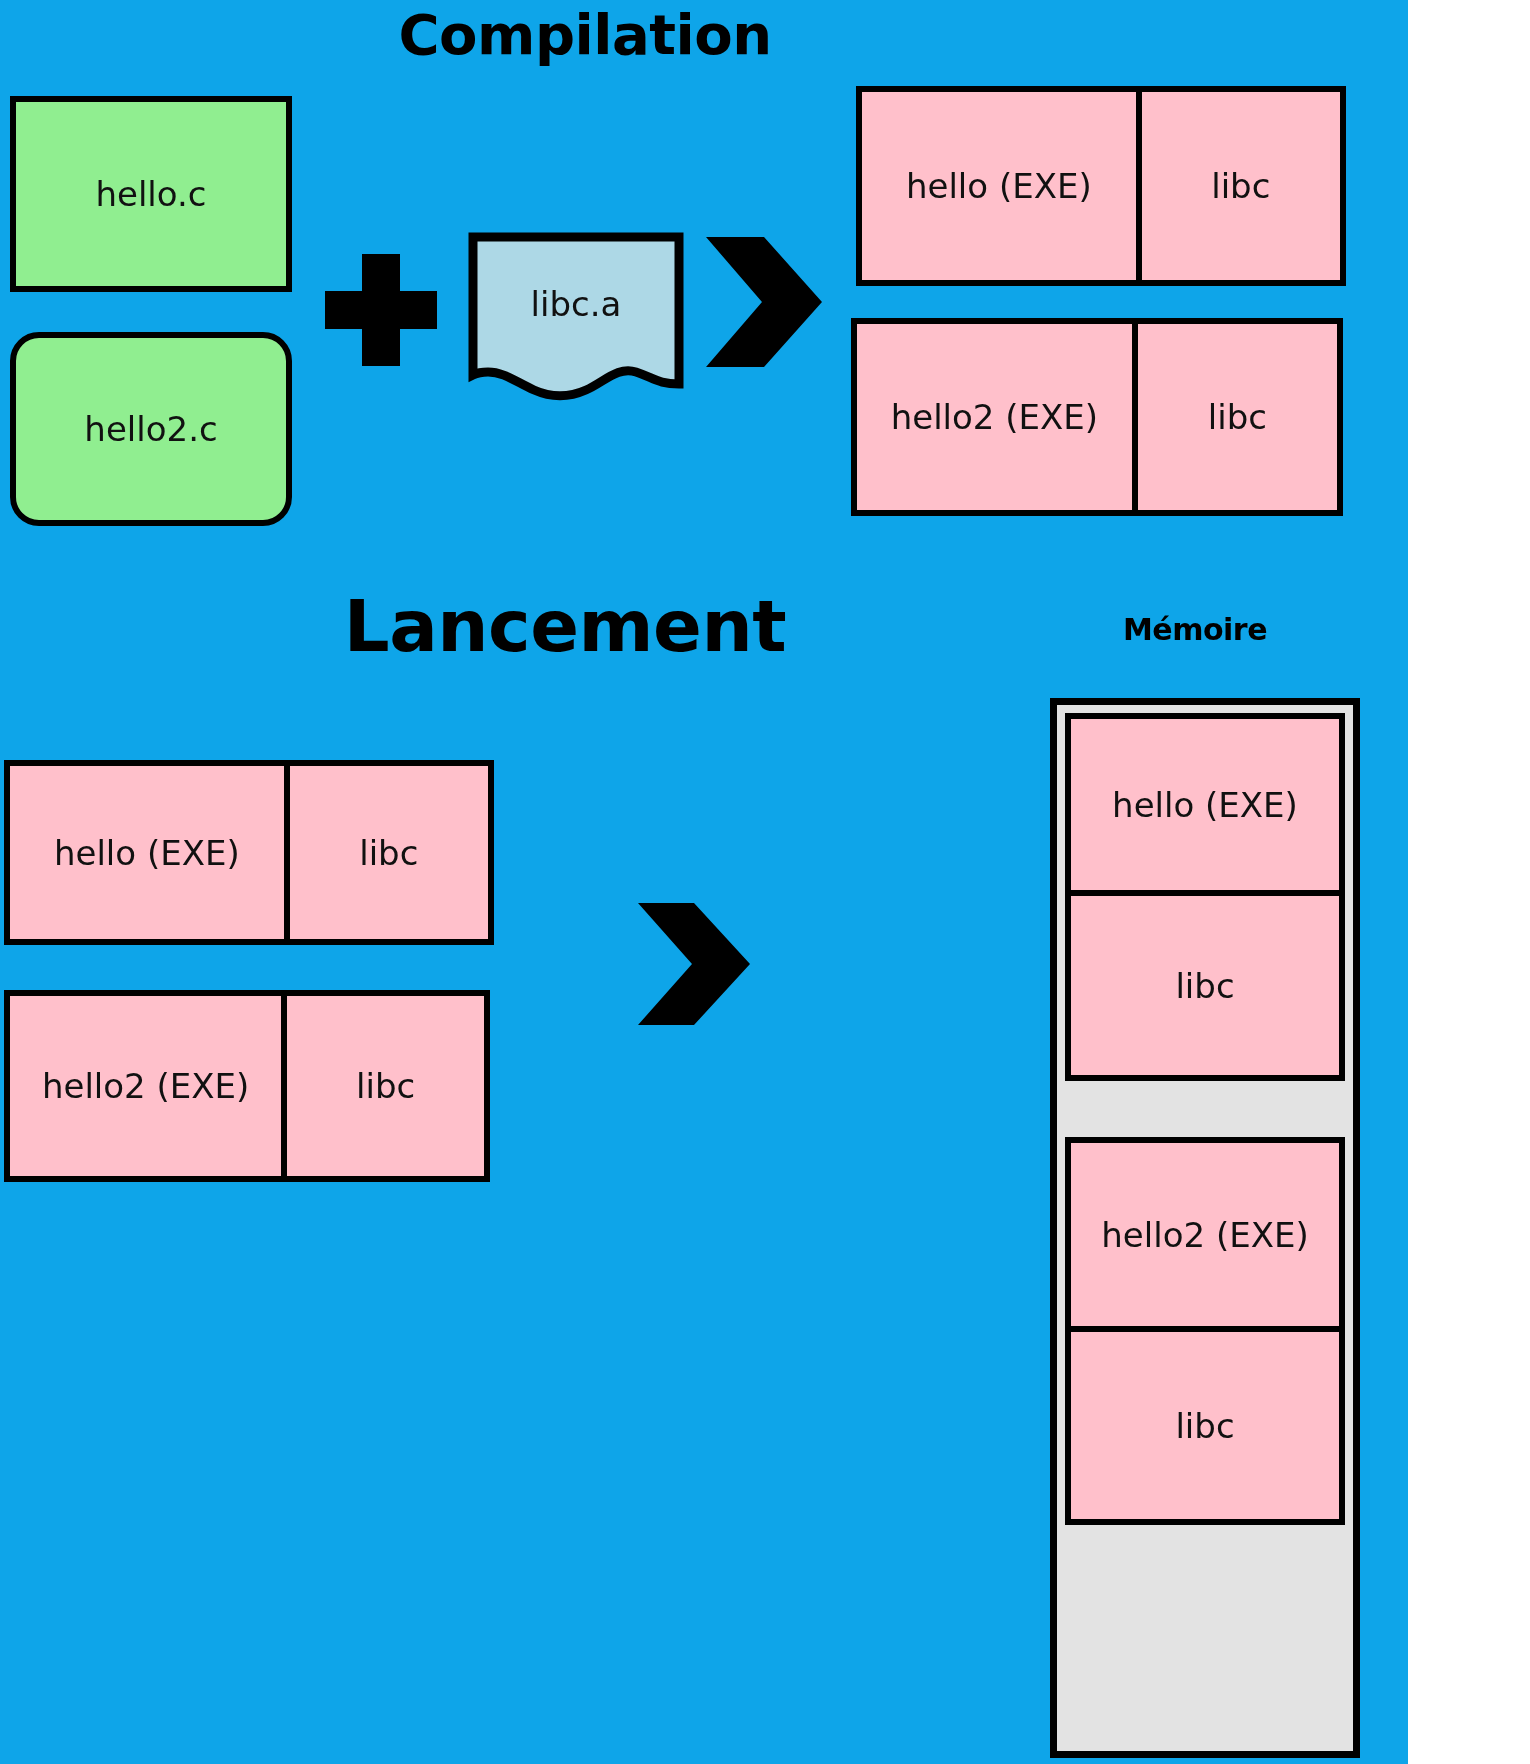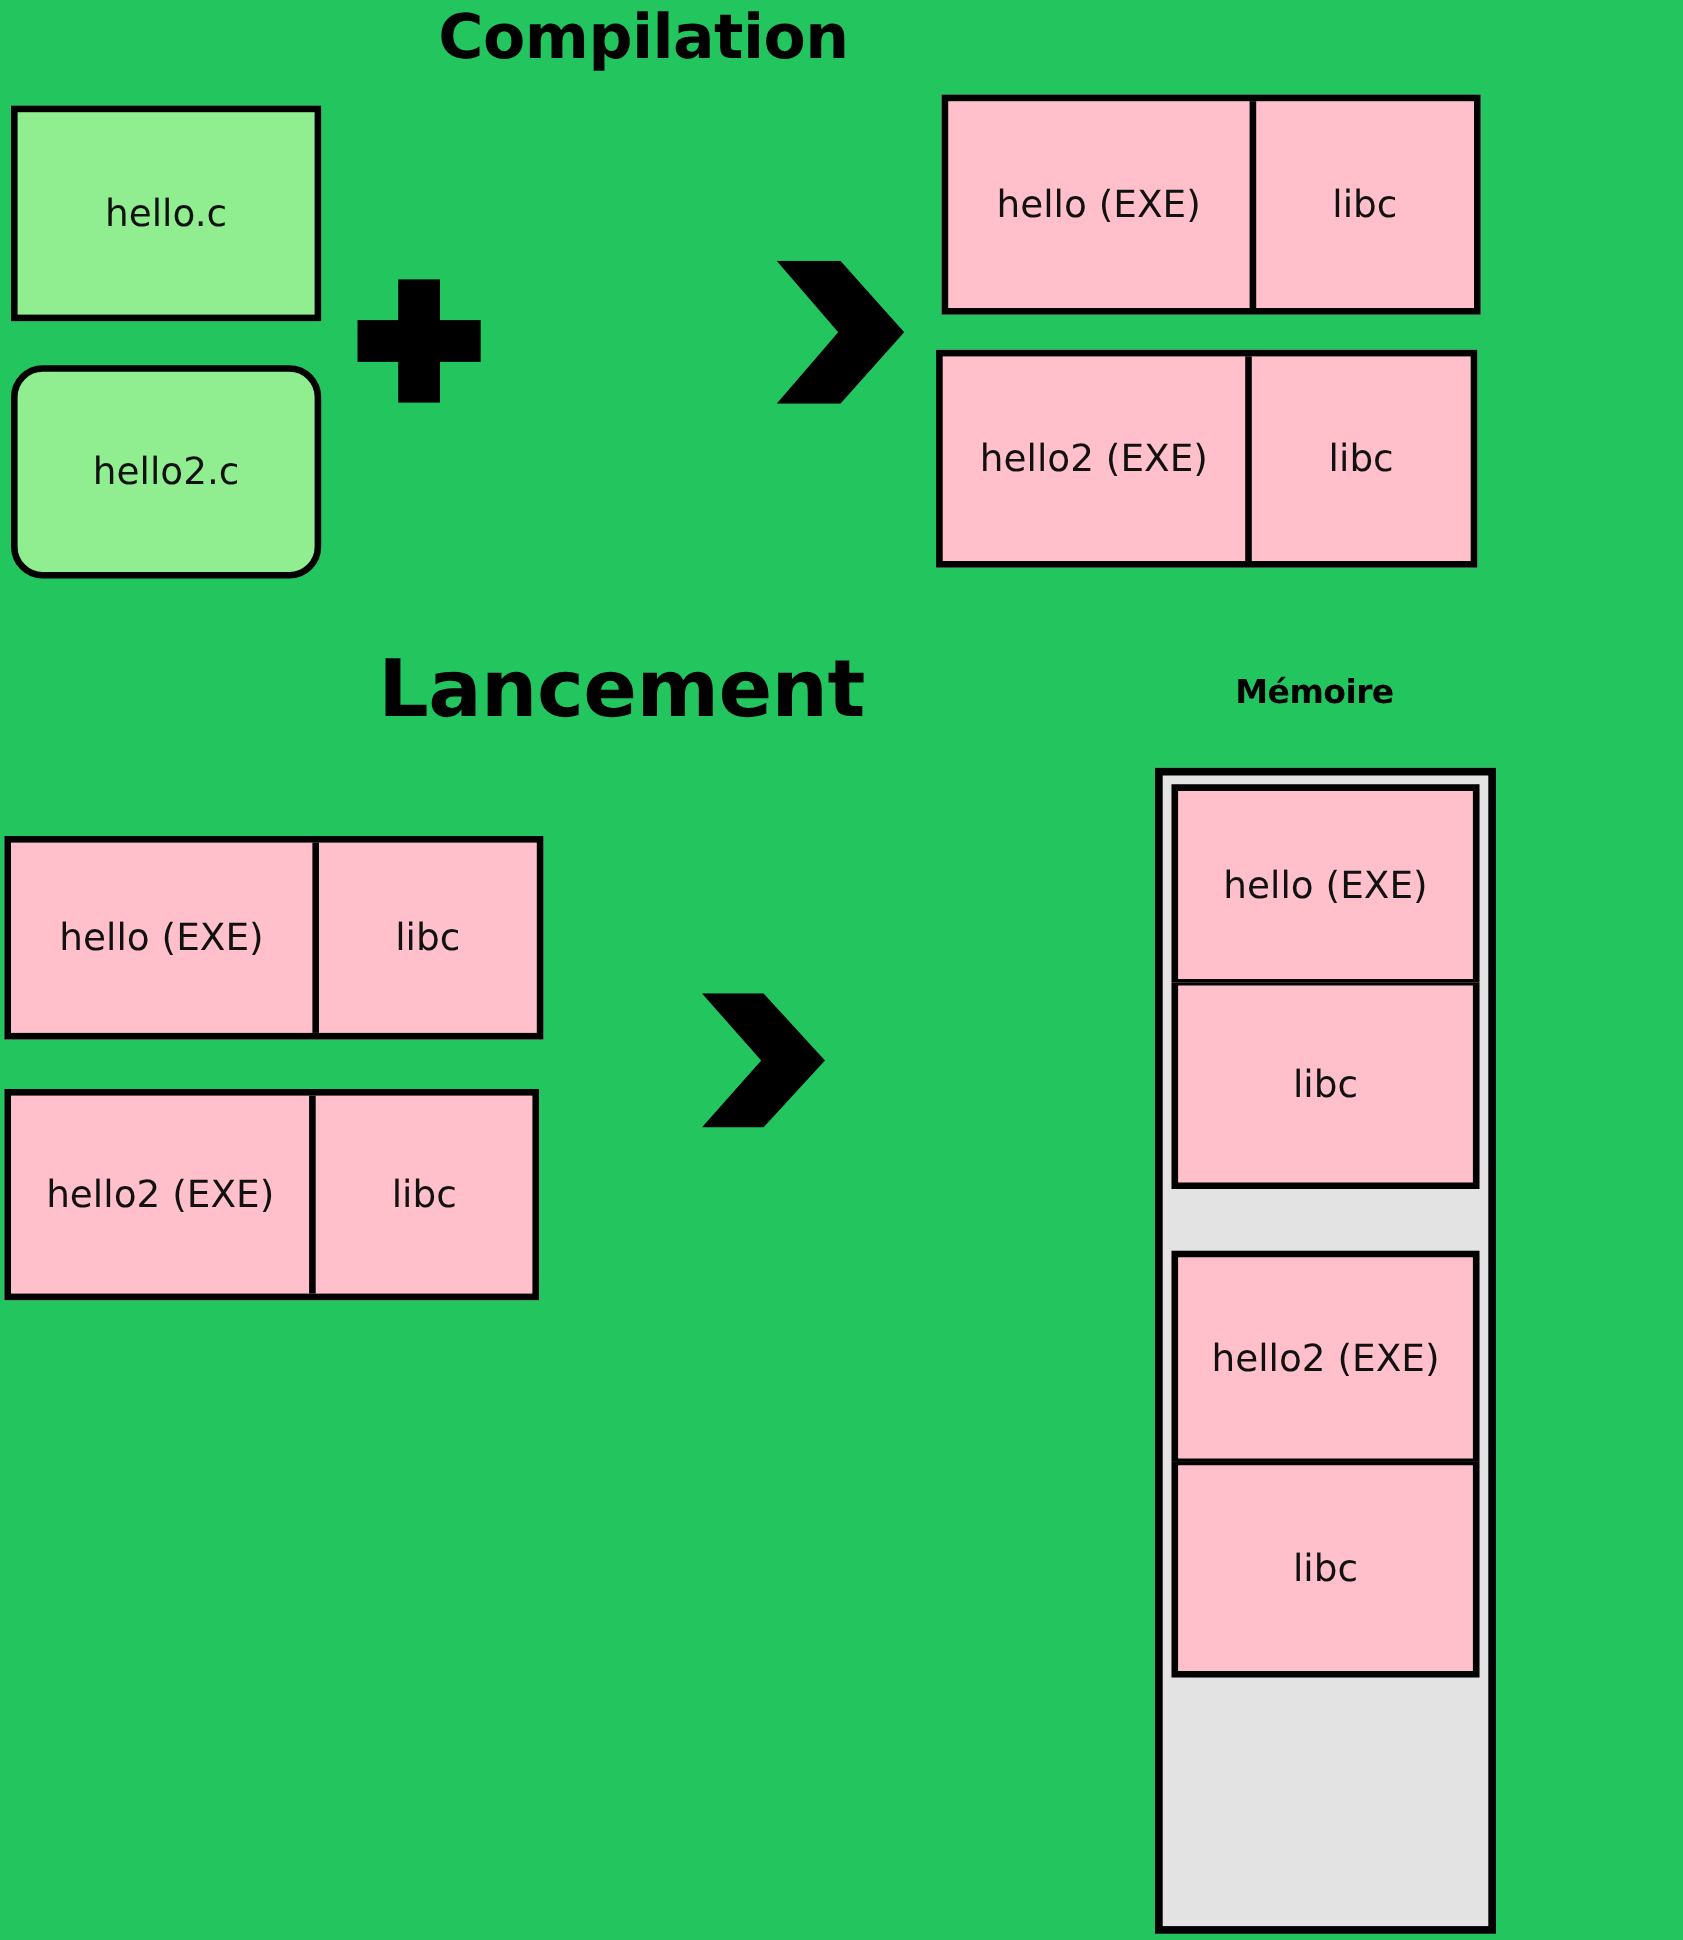--- a/index.html
+++ b/index.html
@@ -5,23 +5,23 @@
   html, body {
     margin: 0;
     padding: 0;
     background: #ffffff;
   }
   body {
     font-family: "DejaVu Sans", sans-serif;
   }
   #canvas {
     position: relative;
-    width: 1530px;
+    width: 1408px;
     height: 1764px;
-    background: #22c55e;
+    background: #0ea5e9;
     overflow: hidden;
   }
 
   .section-title {
     position: absolute;
     font-family: "DejaVu Sans", sans-serif;
     font-weight: bold;
     color: #000000;
     white-space: nowrap;
     letter-spacing: -0.5px;
@@ -142,20 +142,31 @@
 
   <div class="hbox green" style="left:10px; top:332px; width:282px; height:194px;border-radius:29px;">
     <span>hello2.c</span>
   </div>
 
   <div class="plus" style="left:325px; top:254px; width:112px; height:112px;">
     <div class="bar barv"></div>
     <div class="bar barh"></div>
   </div>
 
+  <div class="doc" style="left:468px; top:232px; width:216px; height:172px;">
+    <svg width="216" height="172" viewBox="0 0 216 172">
+      <path d="M5,5 L211,5 L211,152
+               C190,152 186,146 168,140
+               C150,134 136,150 118,158
+               C100,166 84,166 66,158
+               C48,150 36,140 20,140
+               C14,140 9,141 5,143 Z" fill="#add8e6" stroke="#000000" stroke-width="9" stroke-linejoin="miter"></path>
+    </svg>
+    <div class="doclabel" style="top:52px;">libc.a</div>
+  </div>
 
   <div class="chev" style="left:706px; top:237px; width:116px; height:130px;">
     <svg width="116" height="130" viewBox="0 0 116 130">
       <path d="M0,0 L58,0 L116,65 L58,130 L0,130 L56,65 Z" fill="#000000"></path>
     </svg>
   </div>
 
   <div class="split" style="left:856px; top:86px; width:490px; height:200px;">
     <div class="cell exe">hello (EXE)</div>
     <div class="cell lib">libc</div>

